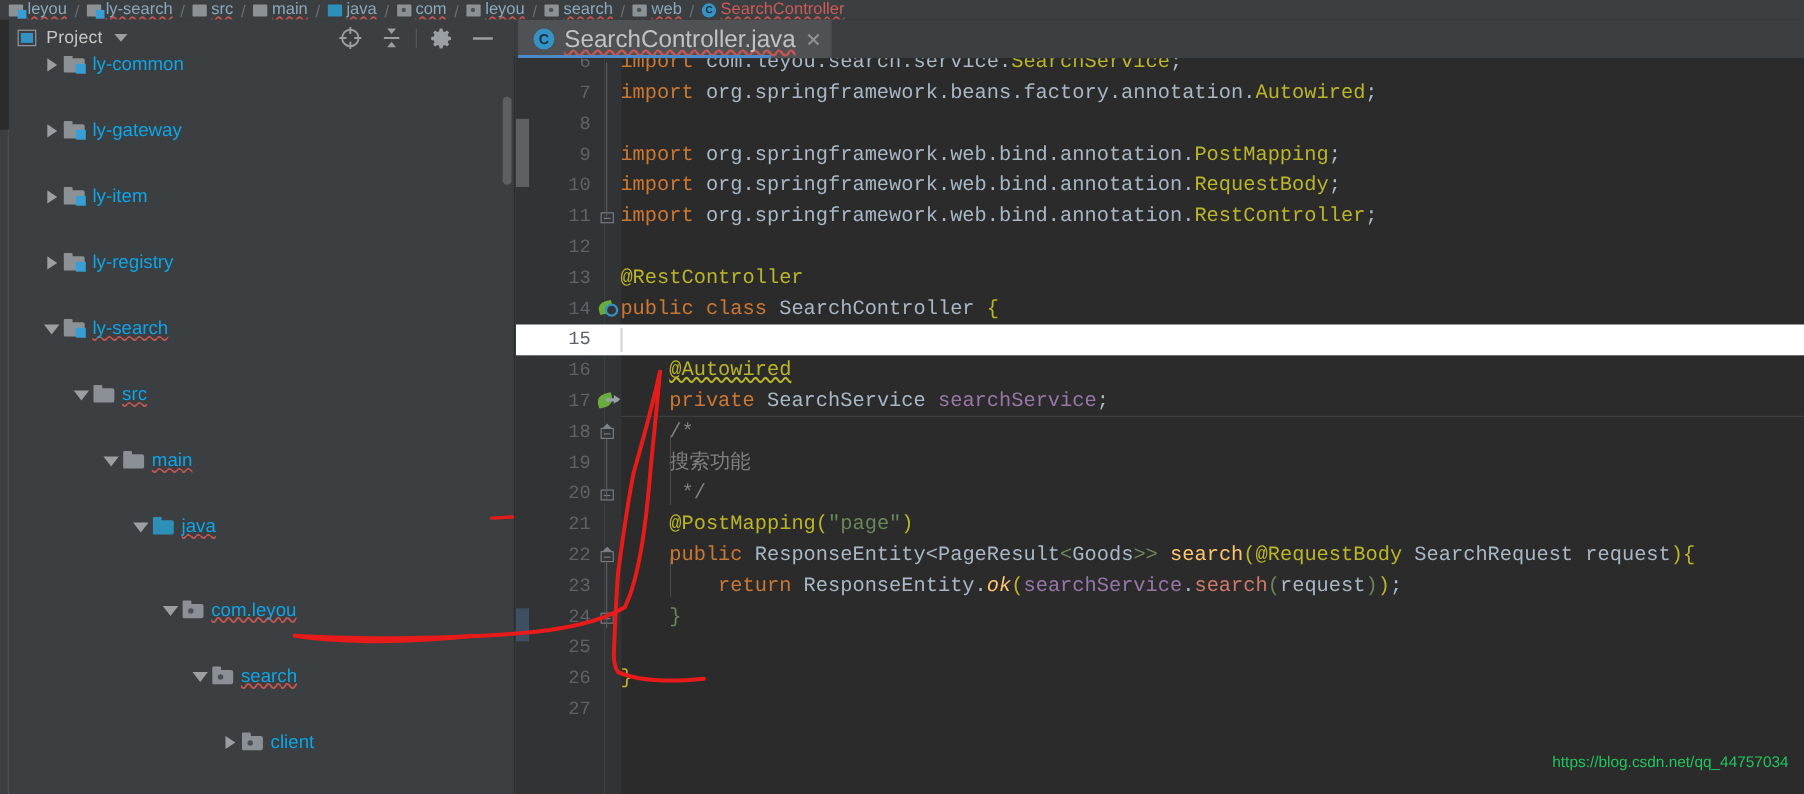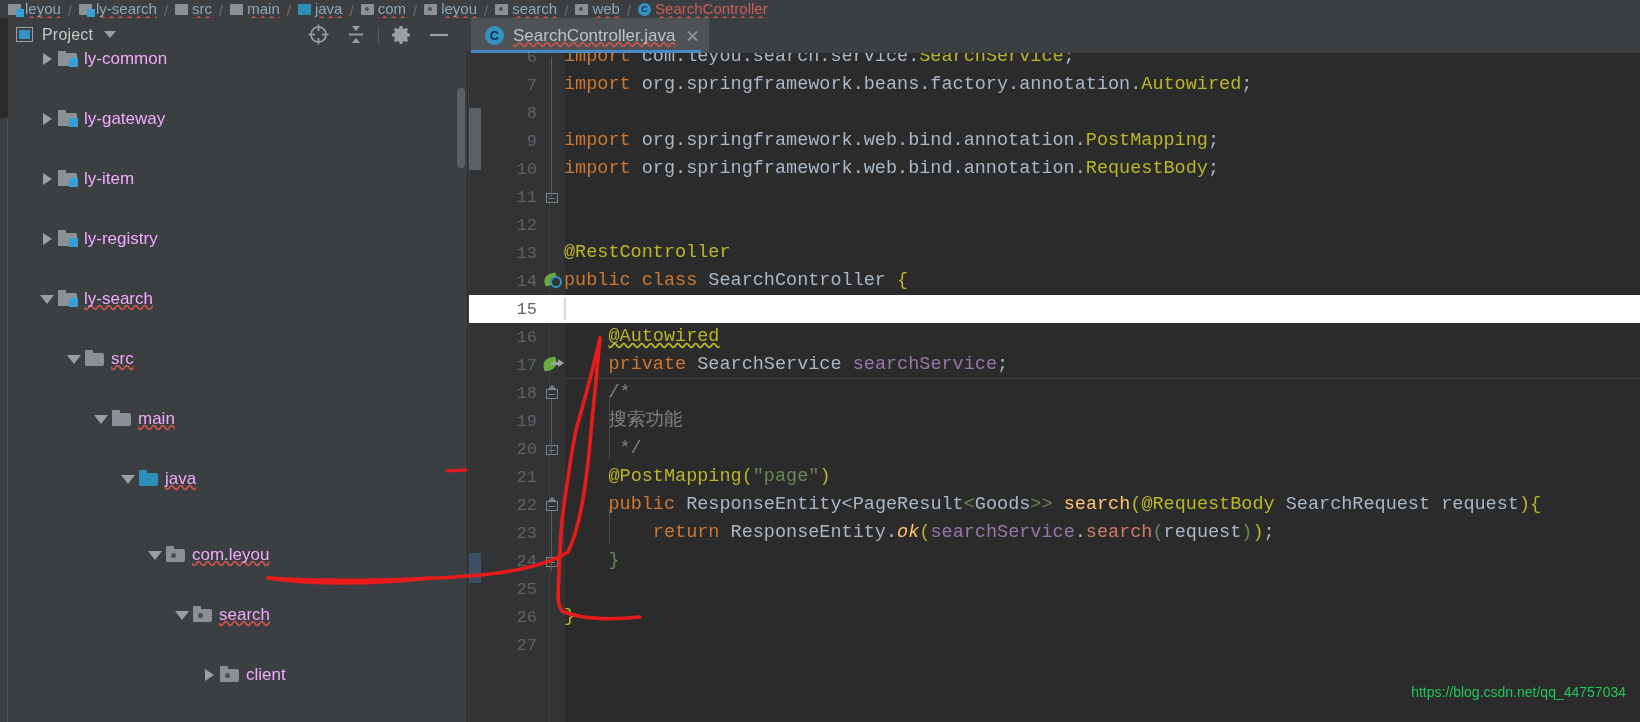--- a/index.html
+++ b/index.html
@@ -150,21 +150,21 @@
   }
   .ticon.pkgfolder .f::before{
     content:"";position:absolute;left:0;top:-3px;width:8px;height:4px;
     background:#8a9096;border-radius:1px 1px 0 0;
   }
   .ticon.pkgfolder .b{
     position:absolute;left:5px;top:6px;width:5px;height:5px;border-radius:50%;
     background:#4b5055;
   }
   .tlabel{
-    font-size:17px; color:#f0abfc; line-height:19px; position:relative;
+    font-size:17px; color:#0ea5e9; line-height:19px; position:relative;
   }
   .tlabel.wavy{ text-decoration:underline wavy #c75450; text-decoration-skip-ink:none; }
 
   
   #tree-vscroll{
     position:absolute; right:2px; top:70px; width:8px; height:80px;
     background:#5c6063; border-radius:4px;
   }
   #left-edge-strip{
     position:absolute;left:0;top:18px;width:8px;height:100px;background:#2b2b2b;
@@ -190,21 +190,21 @@
   }
   #tab-underline{
     position:absolute;left:2px;bottom:0;width:230px;height:3px;background:#4a88c7;
   }
   #tab .cls-ico{
     width:19px;height:19px;border-radius:50%;background:#3592c4;
     display:flex;align-items:center;justify-content:center;
     font-size:13px;font-weight:bold;color:#17303f; margin-right:9px; flex:none;
   }
   #tab-label{
-    font-size:17px;color:#bfc3c4; position:relative;
+    font-size:22px;color:#bfc3c4; position:relative;
     text-decoration:underline wavy #c75450; text-decoration-skip-ink:none;
   }
   #tab-close{
     margin-left:9px; width:14px;height:14px; position:relative; flex:none;
   }
   #tab-close::before,#tab-close::after{
     content:"";position:absolute;left:1px;top:6px;width:13px;height:1.6px;background:#8d9194;
   }
   #tab-close::before{ transform:rotate(45deg); }
   #tab-close::after{ transform:rotate(-45deg); }
@@ -561,20 +561,21 @@
         </div>
         <div class="line" style="top: 102px;">
           <span class="ln">10</span>
           <span class="code"><span class="kw">import </span><span class="punct">org.springframework.web.bind.annotation.</span><span class="anno">RequestBody</span><span class="punct">;</span></span>
         </div>
         <div class="line" style="top: 130px;">
           <span class="ln">11</span>
           <span class="fold end" style="top: 6px;">
             <span class="box"></span>
           </span>
+          <span class="code"><span class="kw">import </span><span class="punct">org.springframework.web.bind.annotation.</span><span class="anno">RestController</span><span class="punct">;</span></span>
         </div>
         <div class="line" style="top: 158px;">
           <span class="ln">12</span>
           <span class="code"></span>
         </div>
         <div class="line" style="top: 186px;">
           <span class="ln">13</span>
           <span class="code"><span class="anno">@RestController</span></span>
         </div>
         <div class="line" style="top: 214px;">

